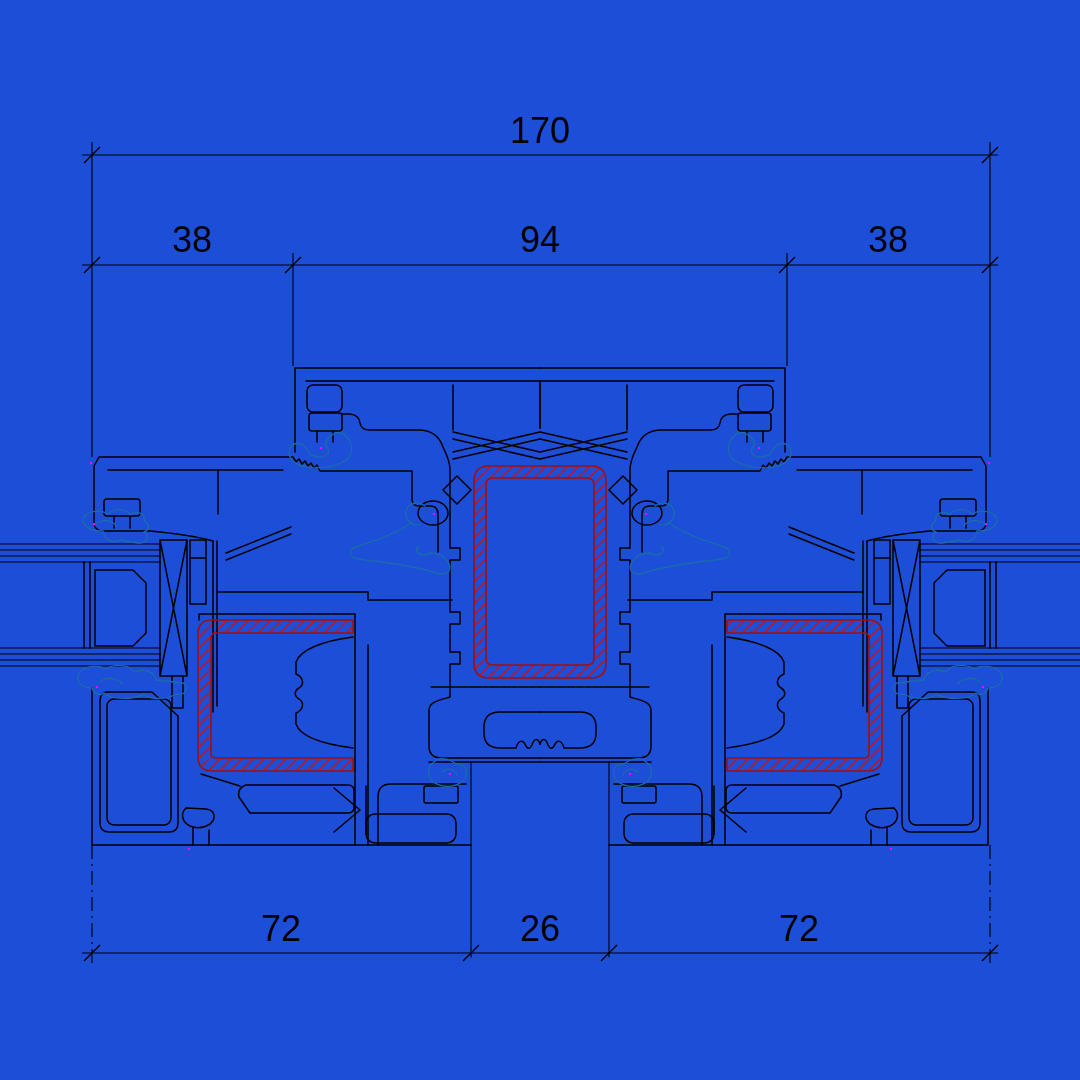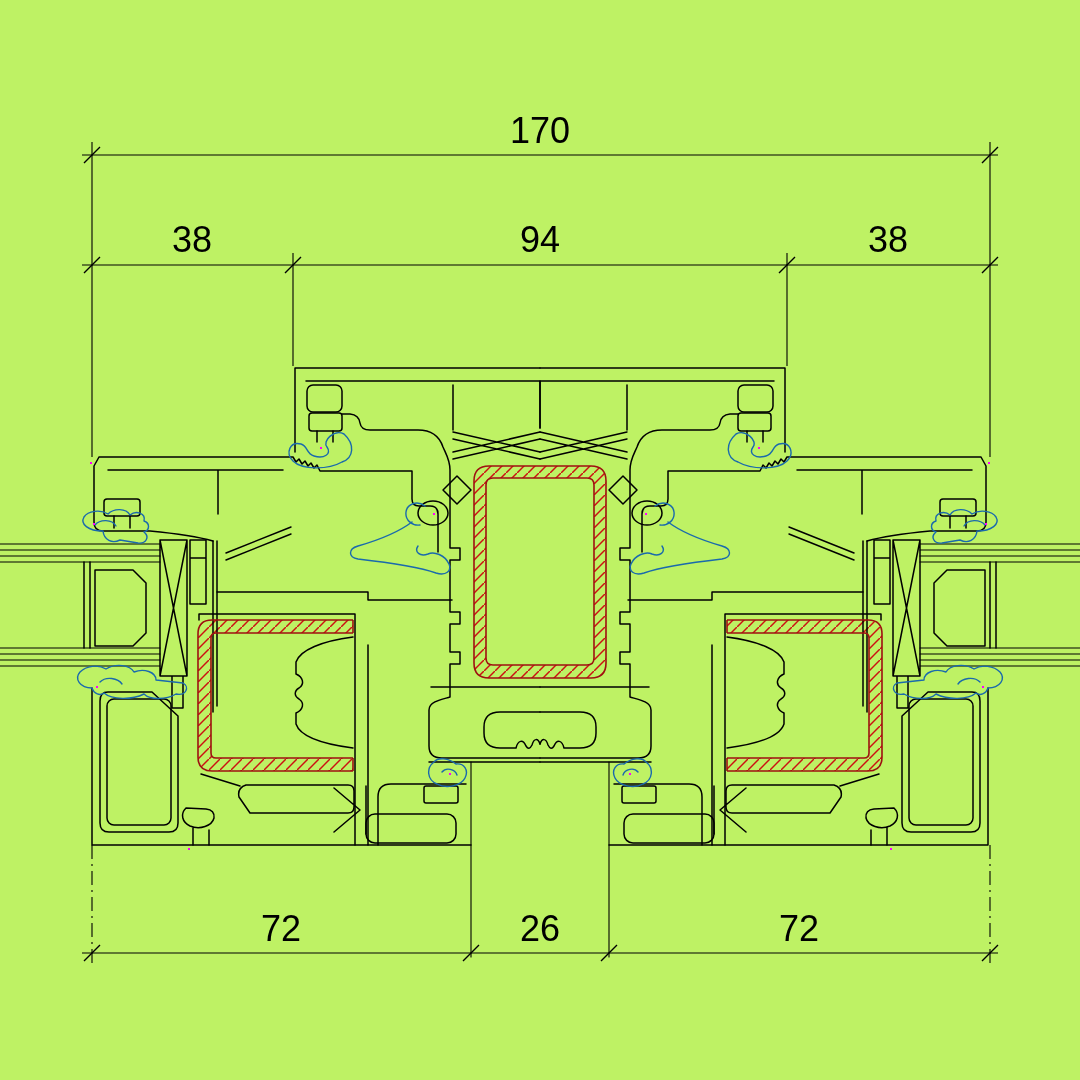--- a/index.html
+++ b/index.html
@@ -1,16 +1,16 @@
 <!DOCTYPE html>
 <html style="--color-line: #000000; --color-steel_outline: #9e1111; --color-steel_hatch: #cc1111; --color-gasket: #1a6aad; --color-marker: #ff00ff;"><head>
 <meta charset="utf-8">
 <style>
   html,body{margin:0;padding:0;background:#ffffff;}
-  .stage{position:relative;width:1080px;height:1080px;background:#bef264;overflow:hidden;}
+  .stage{position:relative;width:1080px;height:1080px;background:#1d4ed8;overflow:hidden;}
   svg{position:absolute;left:0;top:0;}
   .k{fill:none;stroke:var(--color-line,#000);stroke-width:1.5;stroke-linejoin:round;stroke-linecap:round;}
   .thin{stroke-width:1.1;}
   .steelOutline{fill:none;stroke:var(--color-steel_outline,#9e1111);stroke-width:1.6;stroke-linejoin:round;}
   .hatchline{stroke:var(--color-steel_hatch,#cc1111);stroke-width:1.5;}
   .hatchfill{stroke:none;}
   .gasket{fill:none;stroke:var(--color-gasket,#1a6aad);stroke-width:1.4;stroke-linejoin:round;stroke-linecap:round;}
   .dim{fill:none;stroke:var(--color-line,#000);stroke-width:1.1;}
   .tick{stroke-width:1.4;}
   .dashdot{stroke-dasharray:14 5 2 5;}

